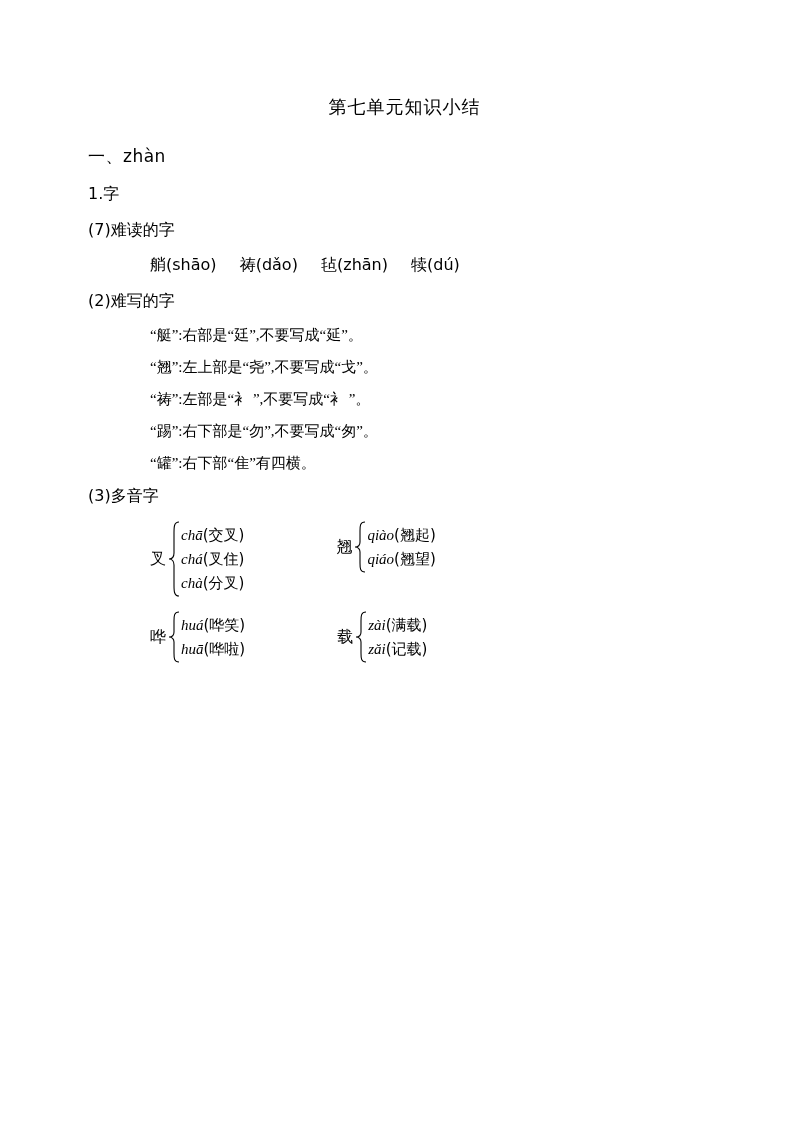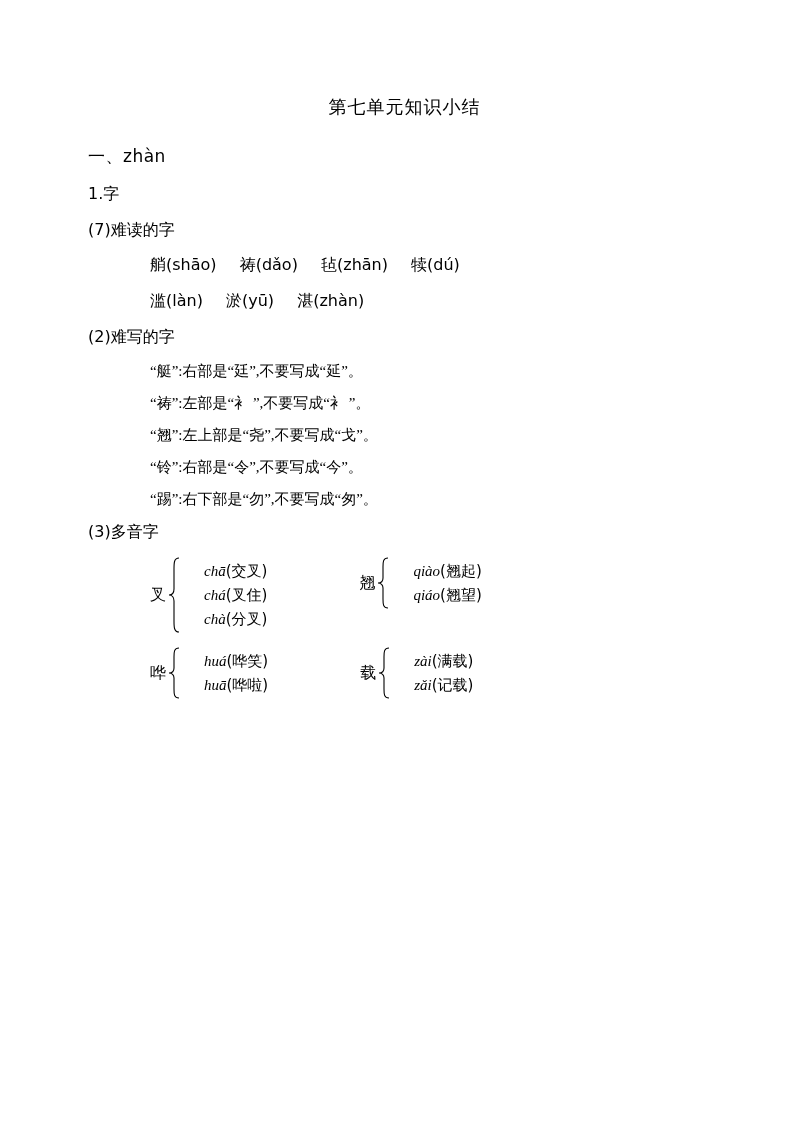--- a/index.html
+++ b/index.html
@@ -92,21 +92,20 @@
     display: inline-block;
     width: 13px;
     text-align: center;
     position: relative;
   }
   .brace svg { display: block; }
   .poly-items {
     display: flex;
     flex-direction: column;
     justify-content: center;
-    margin-left: 23px;
   }
   .poly-item {
     font-size: 15px;
     line-height: 1.62;
     white-space: nowrap;
   }
   .py {
     font-style: italic;
     font-family: "Liberation Serif", "DejaVu Serif", serif;
   }
@@ -124,35 +123,30 @@
 
   <div class="h-subsub">(7)难读的字</div>
 
   <div class="indent-block">
     <div class="pinyin-row">
       <span class="item">艄(shāo)</span>
       <span class="item">祷(dǎo)</span>
       <span class="item">毡(zhān)</span>
       <span class="item">犊(dú)</span>
     </div>
-    <div class="pinyin-row">
-      <span class="item">滥(làn)</span>
-      <span class="item">淤(yū)</span>
-      <span class="item">湛(zhàn)</span>
-    </div>
   </div>
 
   <div class="h-subsub">(2)难写的字</div>
 
   <div class="indent-block">
     <div class="note-row">“艇”:右部是“廷”,不要写成“延”。</div>
+    <div class="note-row">“翘”:左上部是“尧”,不要写成“戈”。</div>
     <div class="note-row">“祷”:左部是“衤 ”,不要写成“衤 ”。</div>
-    <div class="note-row">“翘”:左上部是“尧”,不要写成“戈”。</div>
-    <div class="note-row">“铃”:右部是“令”,不要写成“今”。</div>
     <div class="note-row">“踢”:右下部是“勿”,不要写成“匆”。</div>
+    <div class="note-row">“罐”:右下部“隹”有四横。</div>
   </div>
 
   <div class="h-subsub">(3)多音字</div>
 
   <div class="poly-wrap">
 
     <div class="poly-line">
       <div class="poly-group">
         <span class="poly-char">叉</span>
         <span class="brace">

